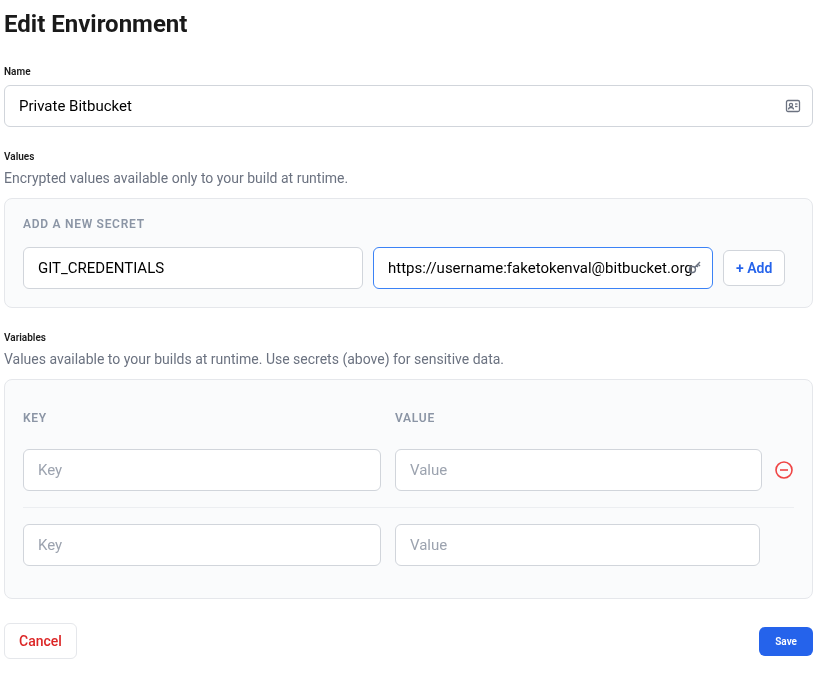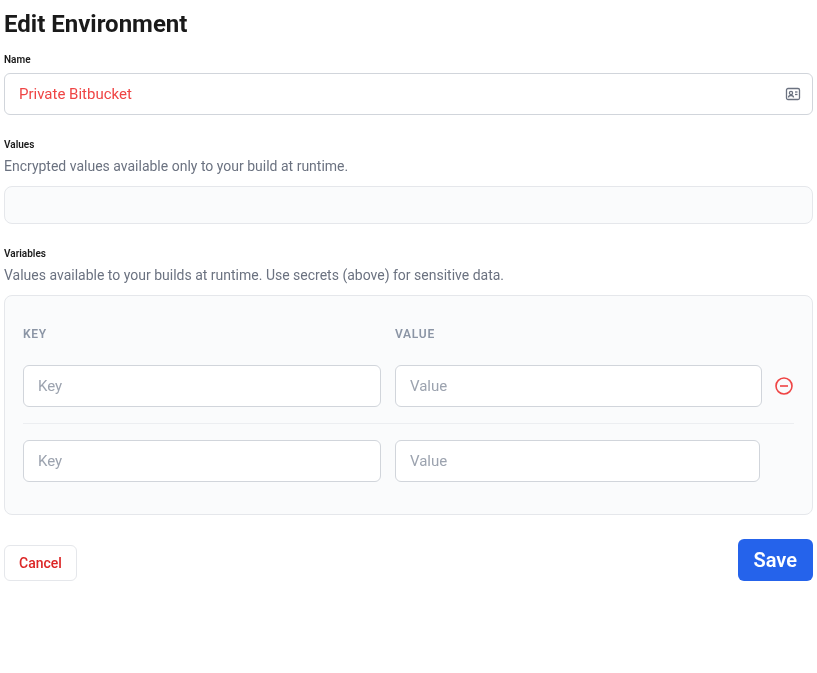--- a/index.html
+++ b/index.html
@@ -10,21 +10,21 @@
     body {
       font-family: -apple-system, BlinkMacSystemFont, "Segoe UI", Roboto, Helvetica, Arial, sans-serif;
       background: #fff;
       padding: 10px 4px;
       width: 817px;
       color: #1a1a1a;
     }
     h1 {
       font-size: 24px;
       font-weight: 700;
-      margin-bottom: 16px;
+      margin-bottom: 28px;
     }
     .field-group {
       margin-bottom: 24px;
     }
     .field-label {
       font-size: 10px;
       font-weight: 600;
       display: block;
       margin-bottom: 8px;
       color: #1a1a1a;
@@ -35,21 +35,21 @@
       margin-top: 2px;
       margin-bottom: 12px;
     }
     .text-input {
       width: 100%;
       padding: 11px 14px;
       font-size: 15px;
       border: 1px solid #d1d5db;
       border-radius: 6px;
       background: #fff;
-      color: #ef4444;
+      color: #000000;
       font-family: inherit;
     }
     .text-input::placeholder {
       color: #9ca3af;
     }
     .name-input-wrap {
       position: relative;
     }
     .input-inline-icon {
       position: absolute;
@@ -152,37 +152,37 @@
       margin-left: -2px;
     }
     .remove-spacer {
       flex: 0 0 20px;
       width: 20px;
       height: 20px;
     }
     .footer {
       display: flex;
       justify-content: space-between;
-      align-items: flex-end;
+      align-items: center;
       margin-top: 22px;
     }
     .cancel-btn {
       padding: 9px 14px;
       font-size: 14px;
       font-weight: 500;
       color: #dc2626;
       background: #fff;
       border: 1px solid #e5e7eb;
       border-radius: 6px;
       cursor: pointer;
       font-family: inherit;
     }
     .save-btn {
       padding: 9px 16px;
-      font-size: 20px;
+      font-size: 10px;
       font-weight: 600;
       color: #fff;
       background: #2563eb;
       border: none;
       border-radius: 6px;
       cursor: pointer;
       font-family: inherit;
     }
   </style>
 </head>
@@ -203,20 +203,34 @@
         <line x1="10" y1="8.5" x2="12.5" y2="8.5"></line>
       </svg>
     </span>
   </div>
 </div>
 
 <div class="field-group">
   <label class="field-label">Values</label>
   <div class="field-description">Encrypted values available only to your build at runtime.</div>
   <div class="panel">
+    <div class="panel-title">ADD A NEW SECRET</div>
+    <div class="secret-row">
+      <input type="text" class="text-input secret-key" value="GIT_CREDENTIALS" style="">
+      <div class="secret-value-wrap">
+        <input type="text" class="text-input secret-value" value="https://username:faketokenval@bitbucket.org" style="">
+        <span class="input-inline-icon">
+          <svg viewBox="0 0 16 16" fill="none" stroke="currentColor" stroke-width="1.4">
+            <circle cx="5.5" cy="9.5" r="3"></circle>
+            <path d="M7.6 7.4 L13 2 M11 4 L13 6 M9.5 5.5 L11 7"></path>
+          </svg>
+        </span>
+      </div>
+      <button class="add-btn">+ Add</button>
+    </div>
   </div>
 </div>
 
 <div class="field-group">
   <label class="field-label">Variables</label>
   <div class="field-description">Values available to your builds at runtime. Use secrets (above) for sensitive data.</div>
   <div class="panel vars-panel">
     <div class="vars-header-row">
       <div class="vars-col-label vars-col-key">KEY</div>
       <div class="vars-col-label vars-col-value">VALUE</div>

